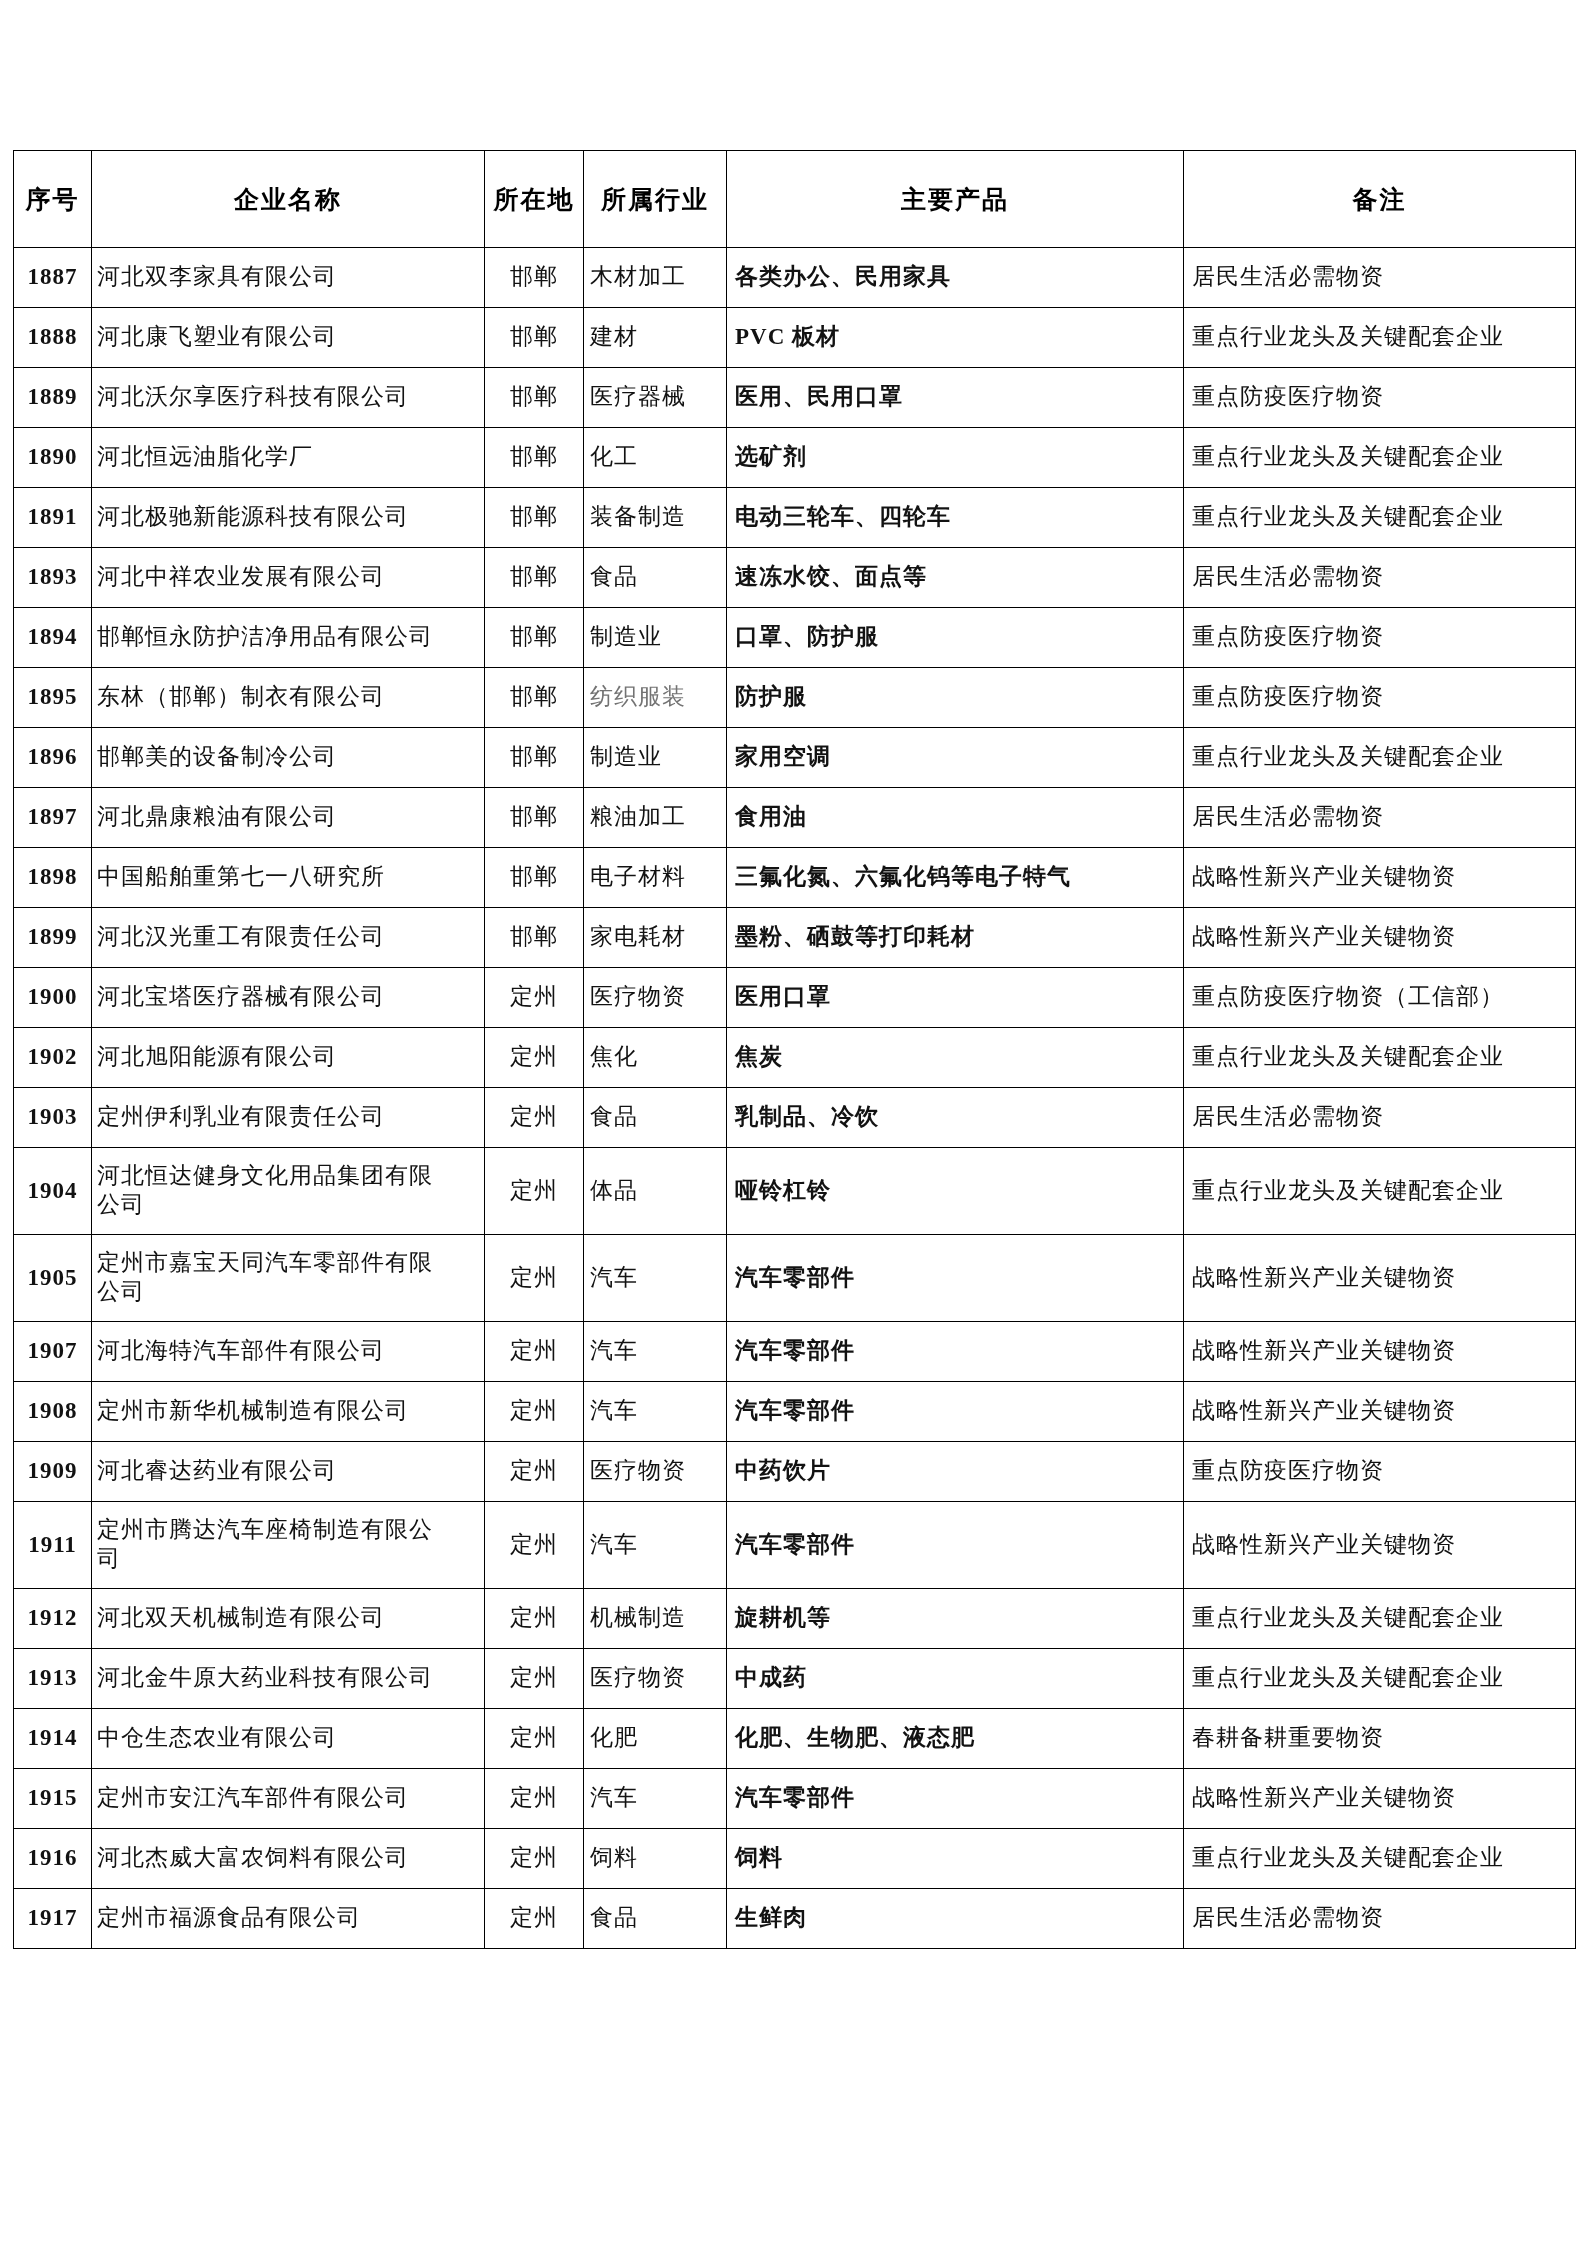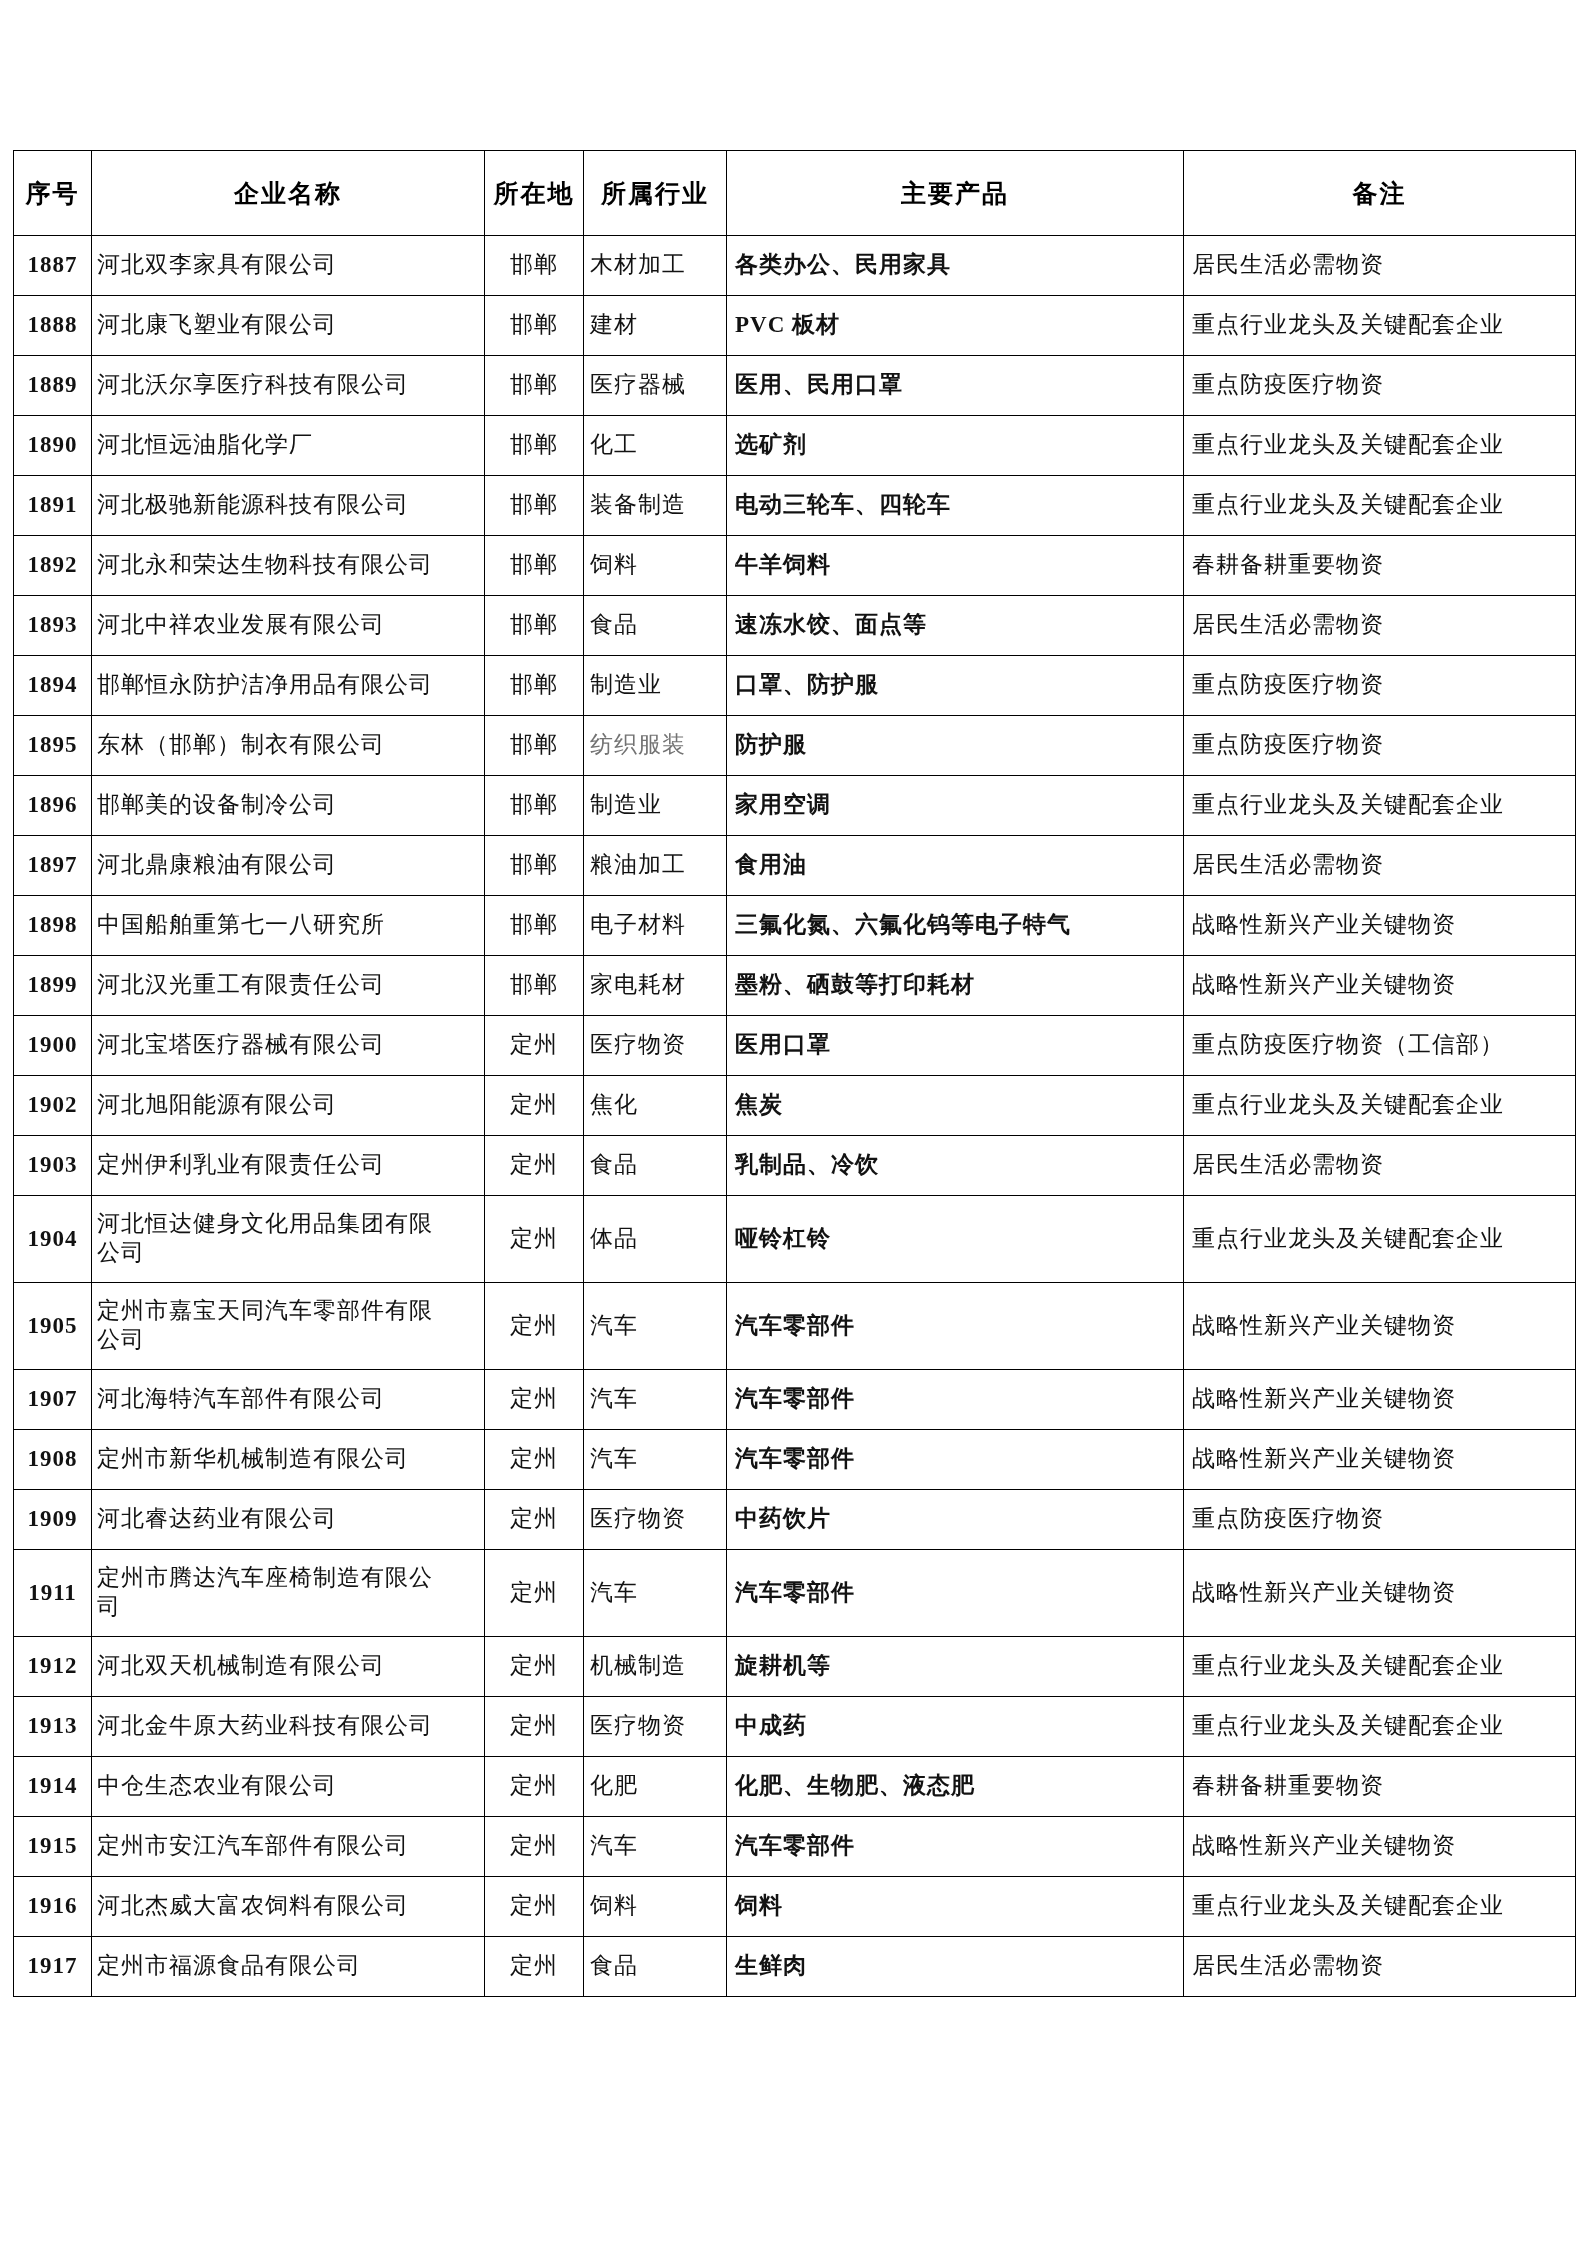--- a/index.html
+++ b/index.html
@@ -13,21 +13,21 @@
     width: 1562px;
     border-collapse: collapse; table-layout: fixed;
     background: #ffffff;
   }
   .doc-table th, .doc-table td {
     border: 1px solid #000000;
     vertical-align: middle;
     overflow: hidden;
     box-sizing: border-box;
   }
-  .doc-table thead tr { height: 85px; }
+  .doc-table thead tr { height: 97px; }
   .doc-table th {
     font-family: "Liberation Sans", sans-serif;
     font-weight: bold; font-size: 25px; letter-spacing: 2px;
     text-align: center; color: #000000;
   }
   .doc-table td {
     font-size: 23px; letter-spacing: 1px; line-height: 1.25;
     color: #121212;
   }
   tr.row-single { height: 60px; }
@@ -100,28 +100,20 @@
       </tr>
       <tr class="row-single">
         <td class="col-serial">1891</td>
         <td class="col-name">河北极驰新能源科技有限公司</td>
         <td class="col-city">邯郸</td>
         <td class="col-industry">装备制造</td>
         <td class="col-products">电动三轮车、四轮车</td>
         <td class="col-note">重点行业龙头及关键配套企业</td>
       </tr>
       <tr class="row-single">
-        <td class="col-serial">1892</td>
-        <td class="col-name">河北永和荣达生物科技有限公司</td>
-        <td class="col-city">邯郸</td>
-        <td class="col-industry">饲料</td>
-        <td class="col-products">牛羊饲料</td>
-        <td class="col-note">春耕备耕重要物资</td>
-      </tr>
-      <tr class="row-single">
         <td class="col-serial">1893</td>
         <td class="col-name">河北中祥农业发展有限公司</td>
         <td class="col-city">邯郸</td>
         <td class="col-industry">食品</td>
         <td class="col-products">速冻水饺、面点等</td>
         <td class="col-note">居民生活必需物资</td>
       </tr>
       <tr class="row-single">
         <td class="col-serial">1894</td>
         <td class="col-name">邯郸恒永防护洁净用品有限公司</td>

